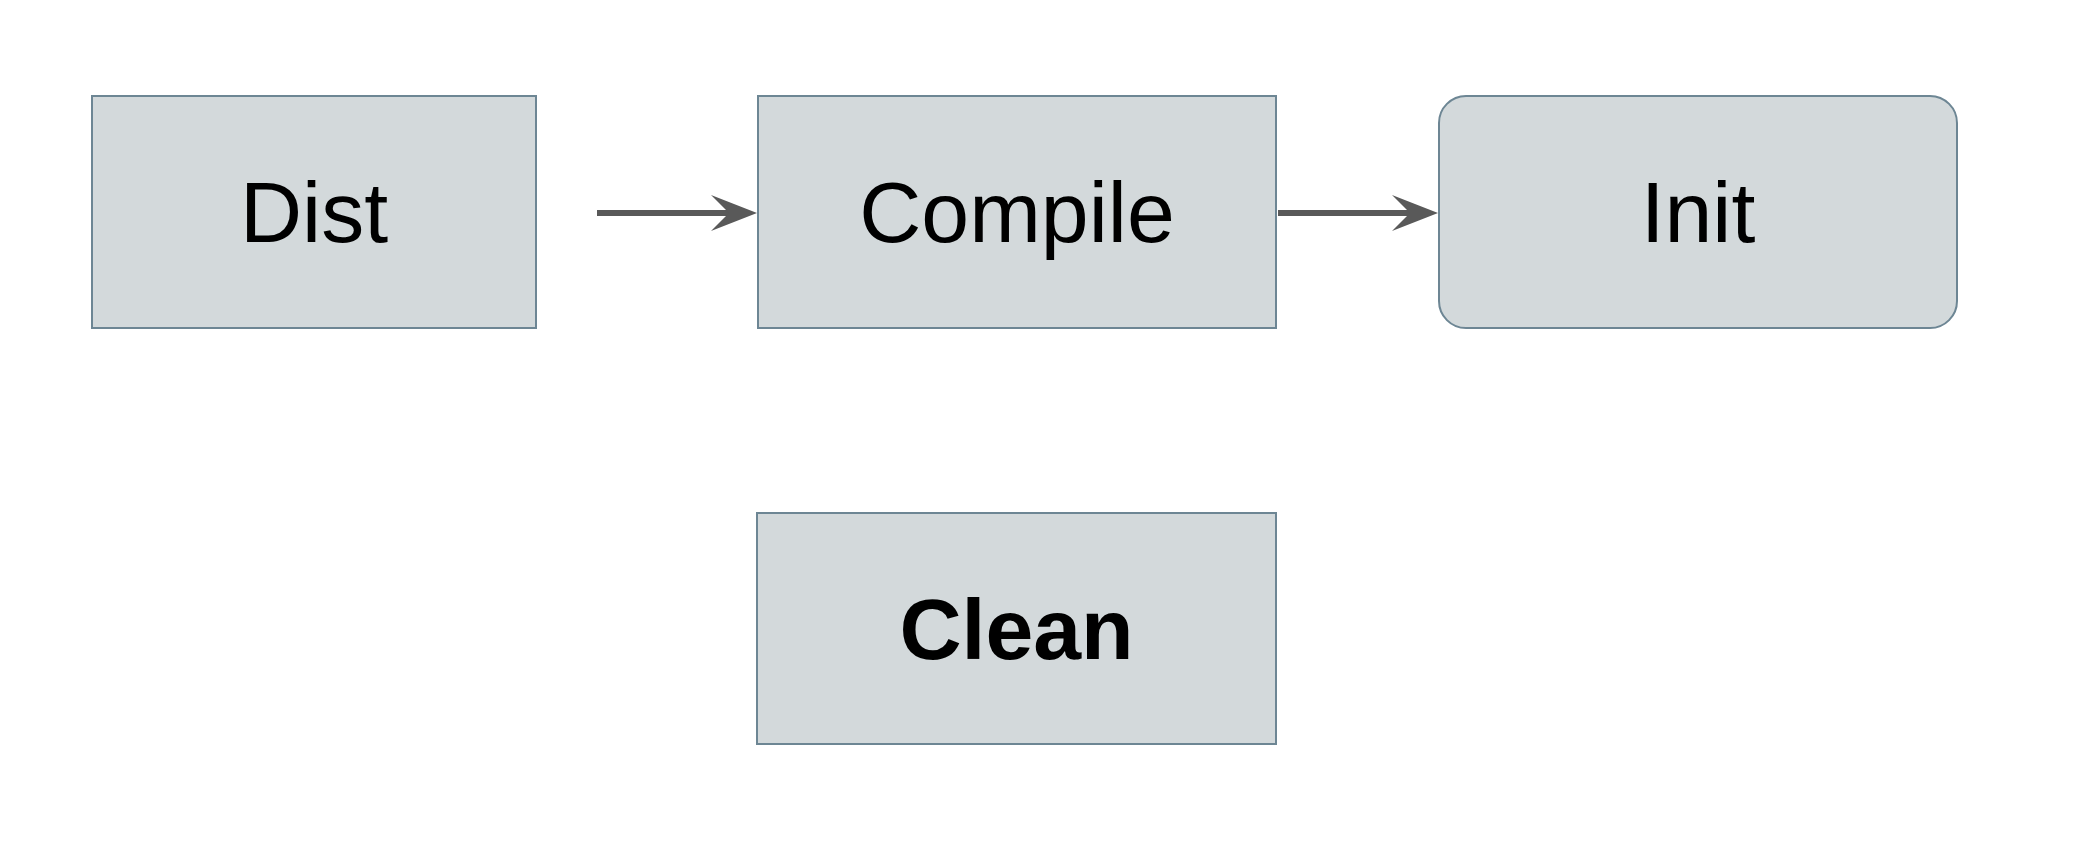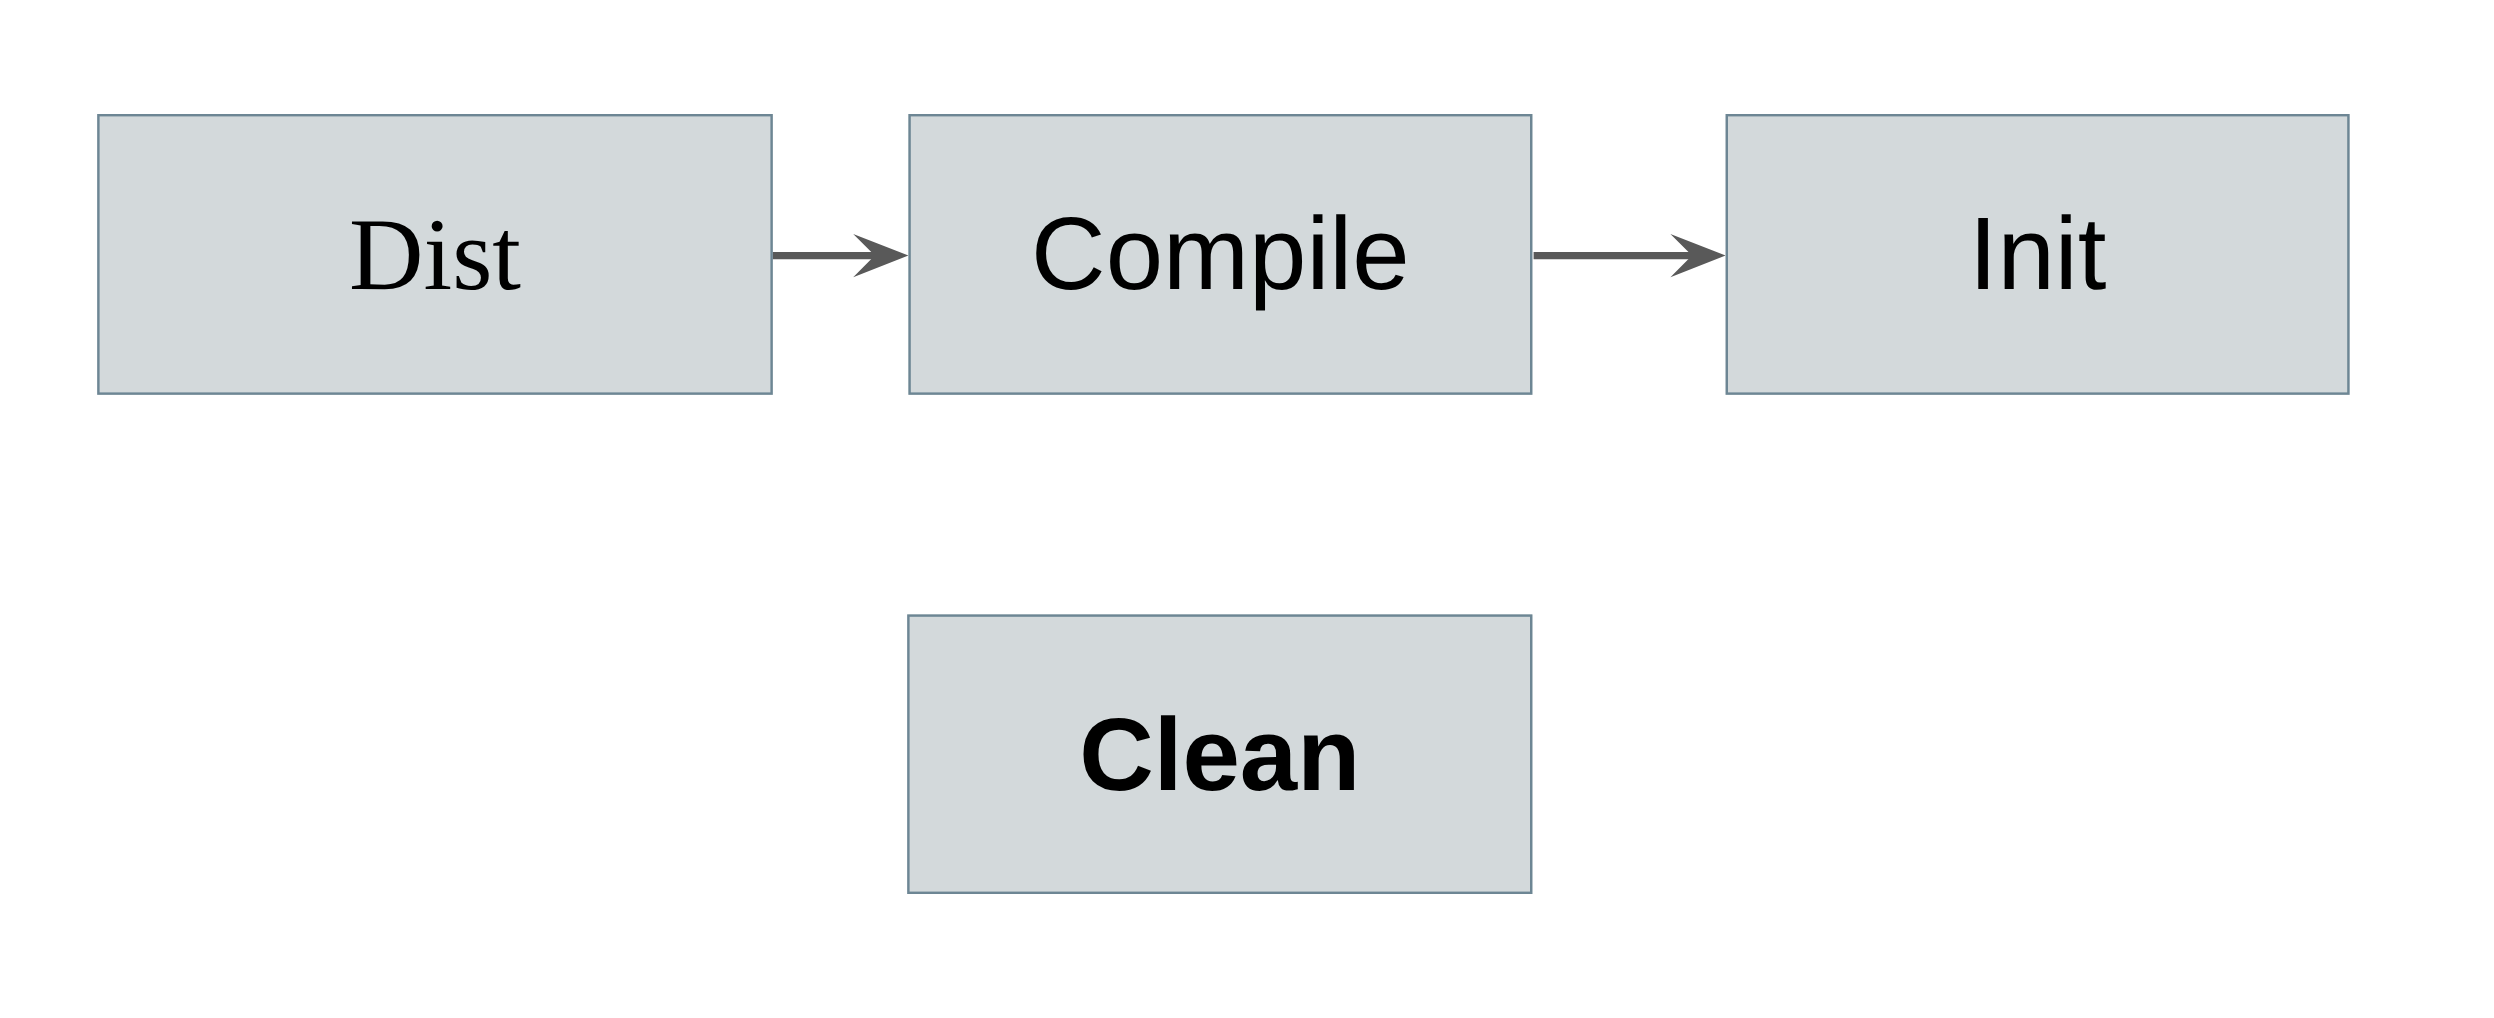--- a/index.html
+++ b/index.html
@@ -23,23 +23,23 @@
     display: flex;
     align-items: center;
     justify-content: center;
   }
   .node .label {
     color: var(--text, #000000);
     font-size: 86px;
     line-height: 1;
     white-space: nowrap;
   }
-  #node-dist    { left: 81px;   top: 95px;  width: 563px; height: 234px; font-family: Liberation Serif, serif; }
+  #node-dist    { left: 91px;   top: 95px;  width: 446px; height: 234px; }
   #node-compile { left: 757px;  top: 95px;  width: 520px; height: 234px; }
-  #node-init    { left: 1438px; top: 95px;  width: 520px; height: 234px; }
+  #node-init    { left: 1438px; top: 95px;  width: 520px; height: 234px; border-radius: 28px; }
   #node-clean   { left: 756px;  top: 512px; width: 521px; height: 233px; font-weight: bold; }
   .edges-layer {
     position: absolute;
     left: 0; top: 0;
     width: 2078px;
     height: 848px;
     pointer-events: none;
   }
   .edge-shaft {
     stroke: var(--arrow, #595959);

